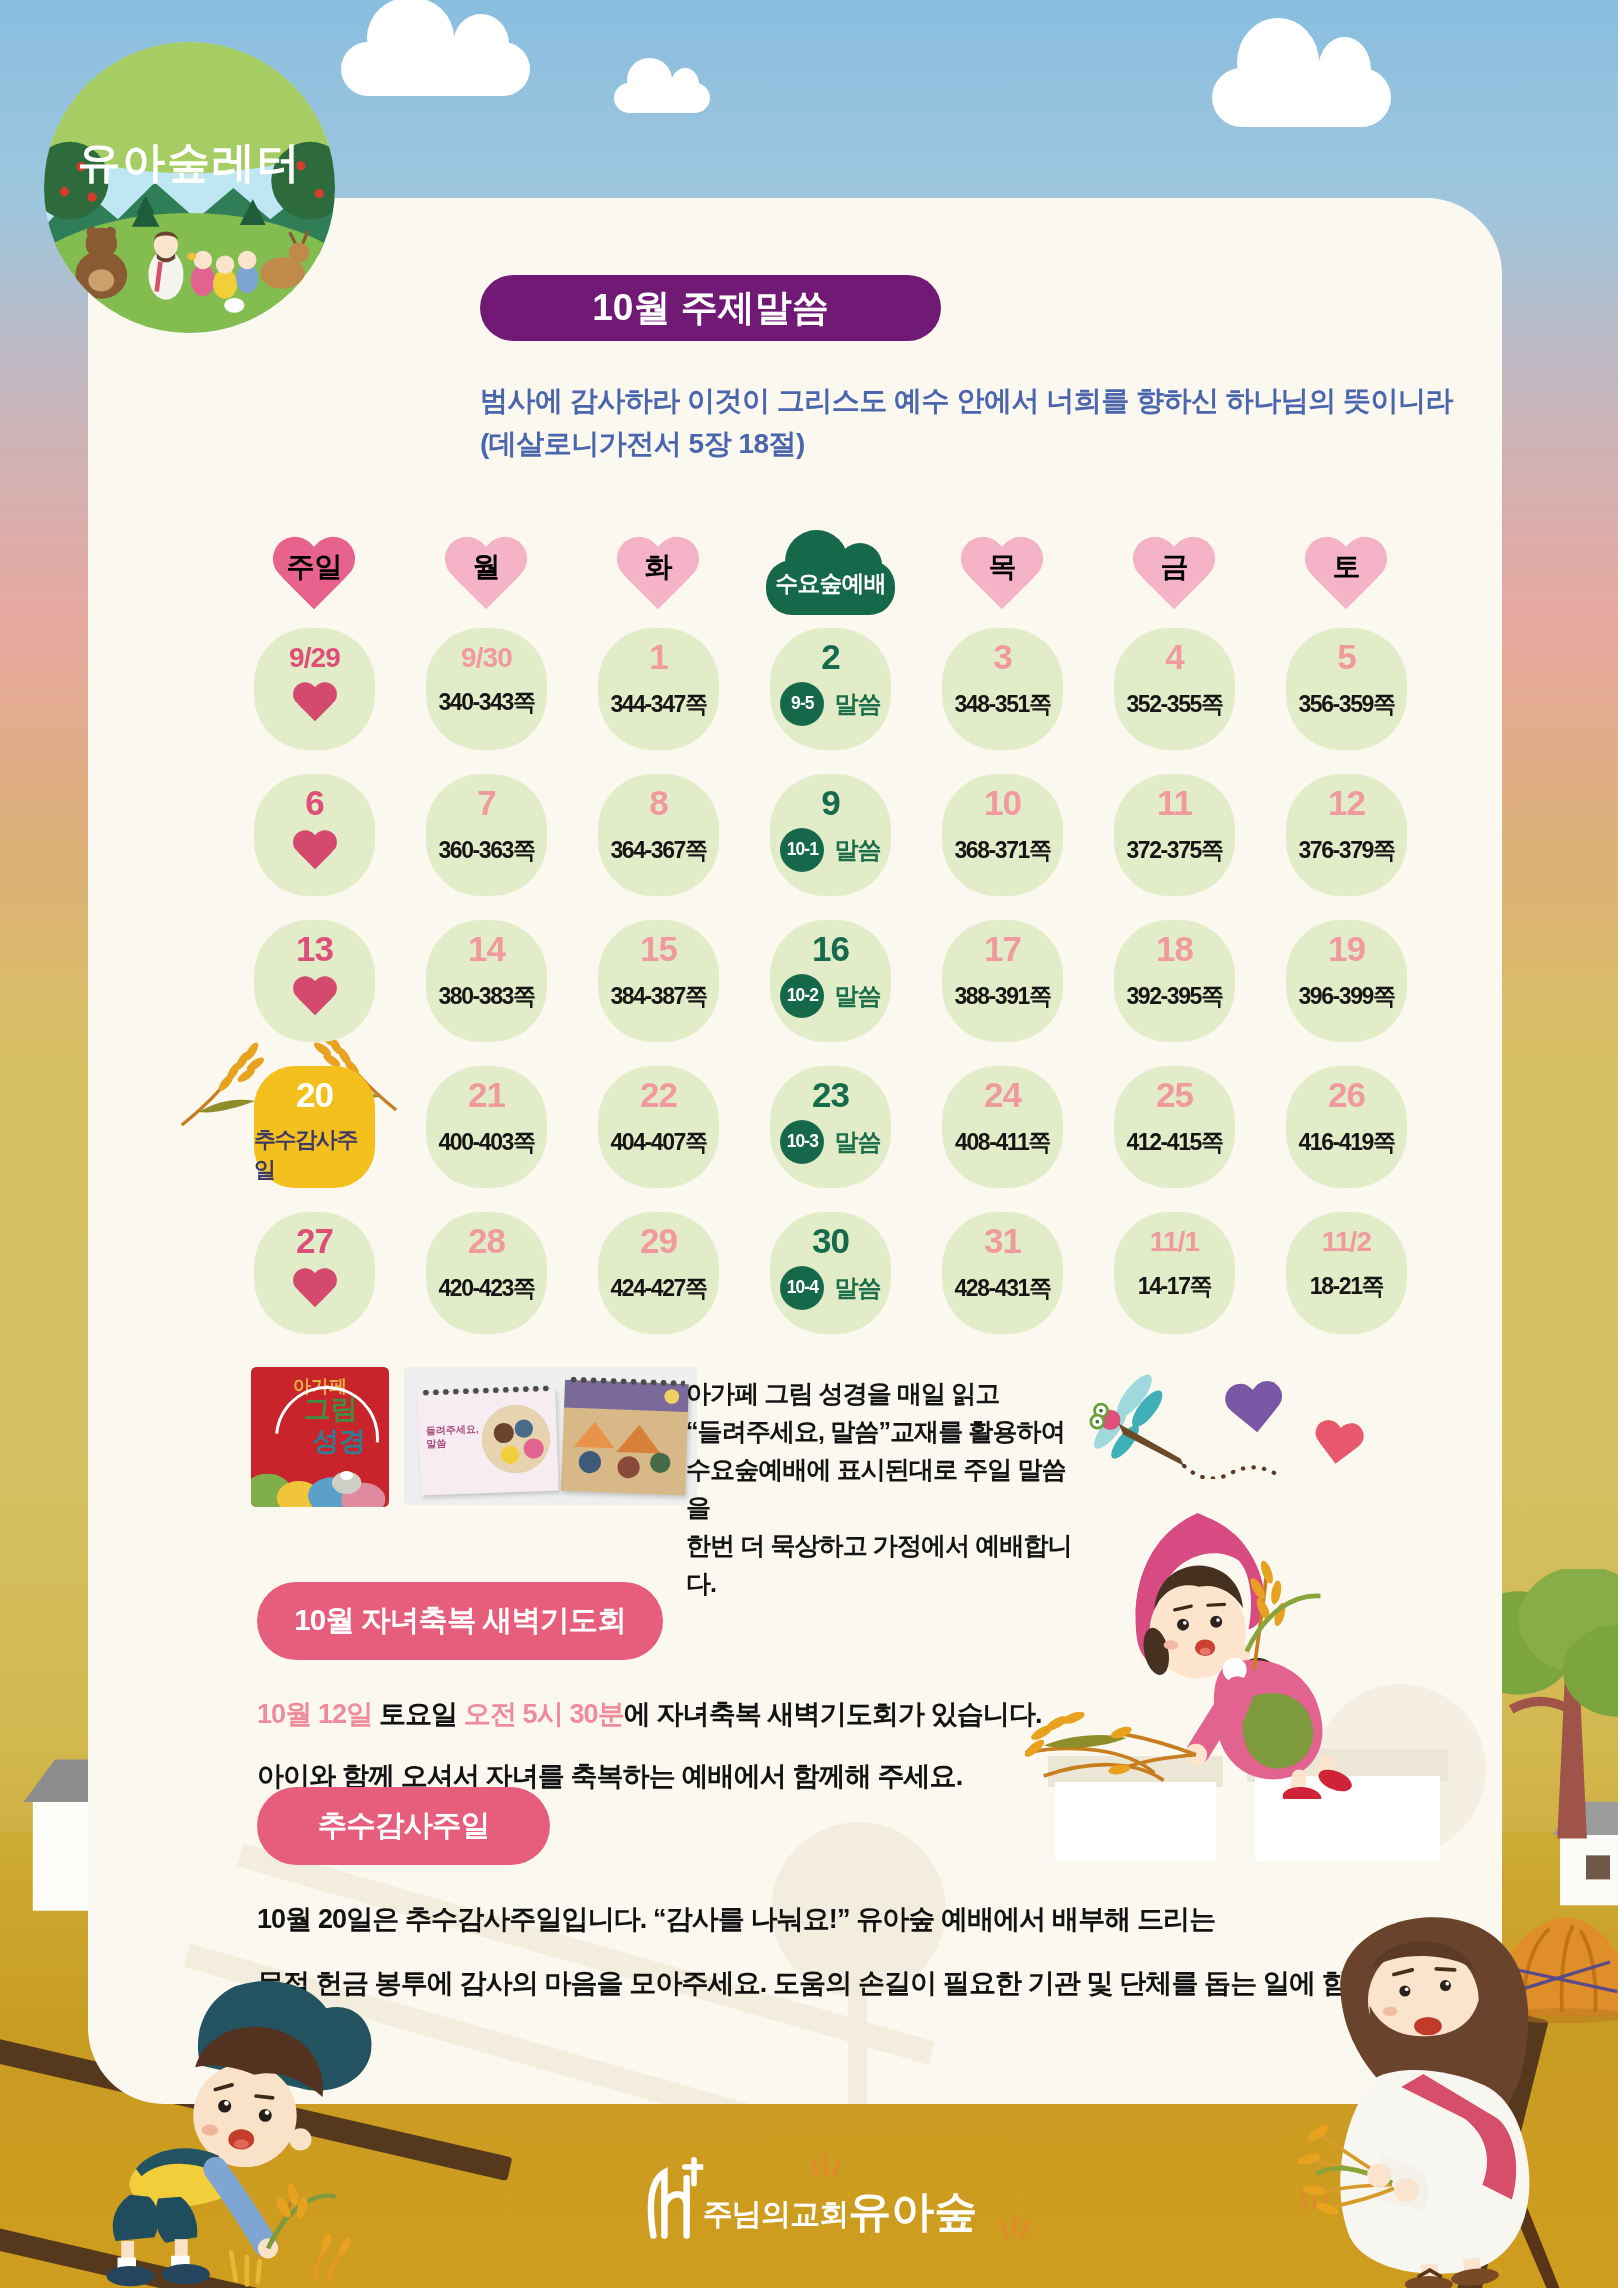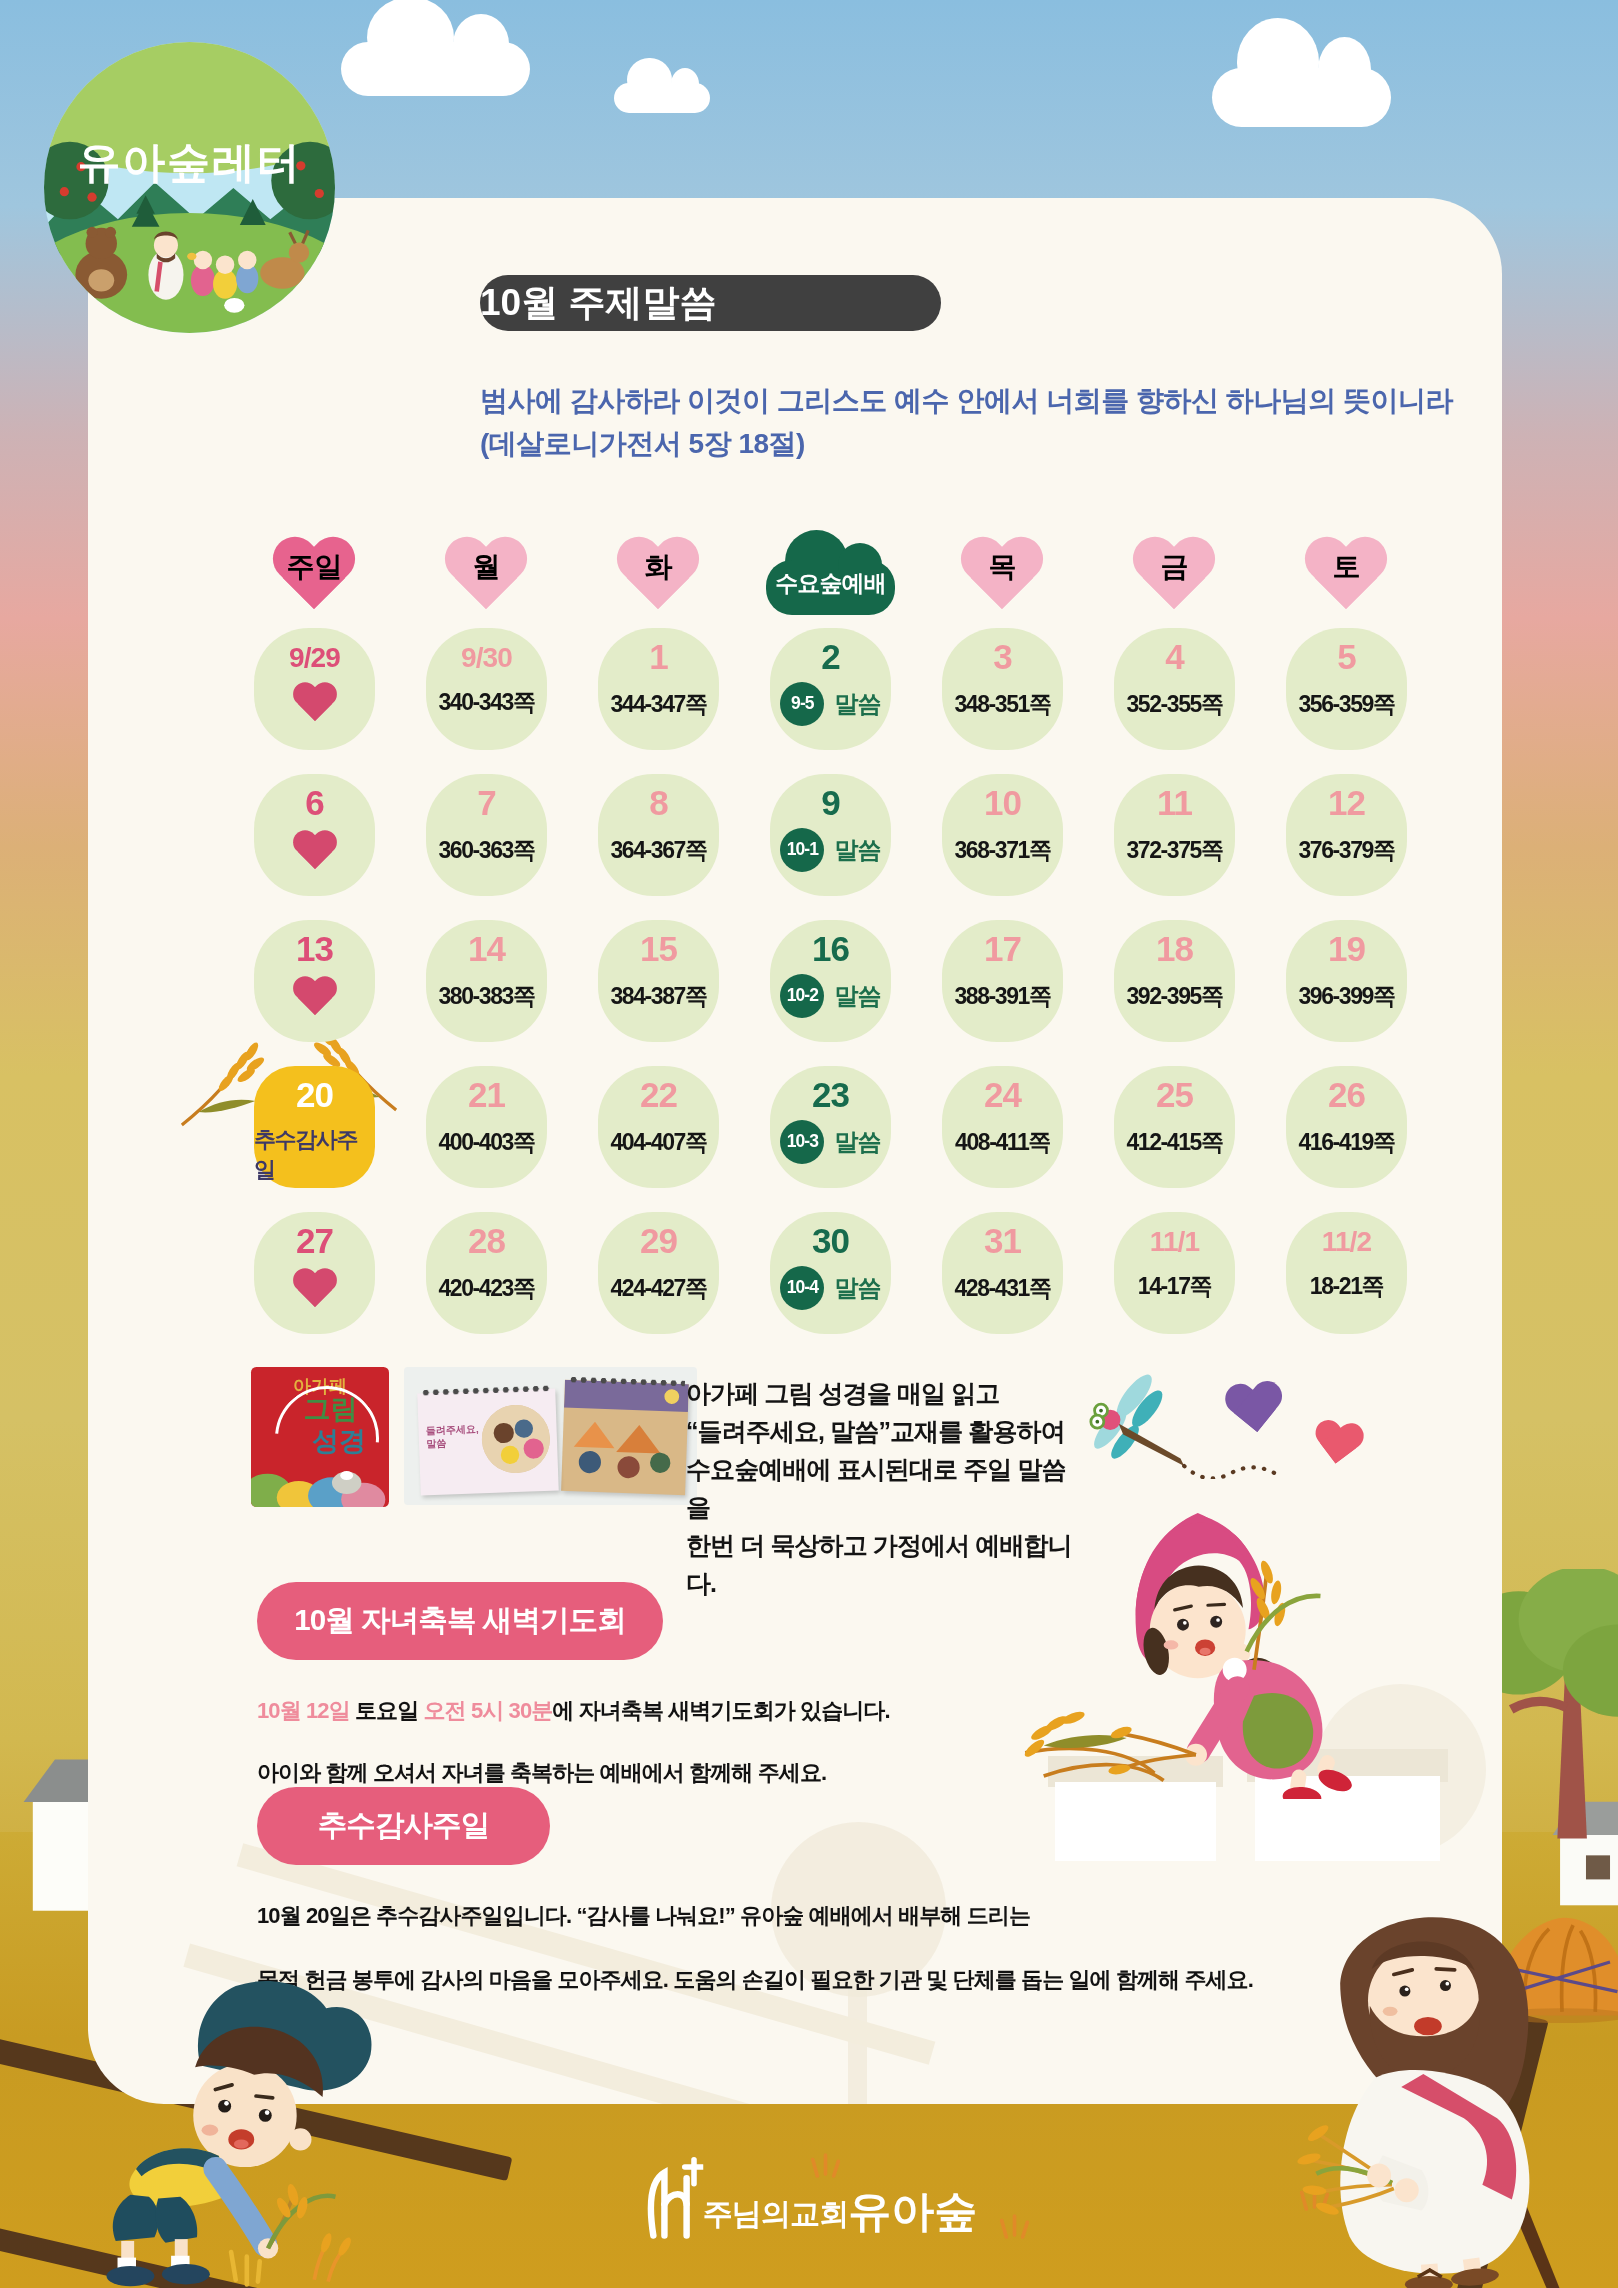--- a/index.html
+++ b/index.html
@@ -27,22 +27,22 @@
   .ghost-circle{border-radius:50%;background:#f0ead9;}
   .ghost-rect{background:#f0ead9;}
   .ghost-stripe{background:#f3eddd;}
   .ghost-house{background:#ffffff;}
   .ghost-roof{background:#ece6d6;}
   
   .logo{position:absolute;left:44px;top:42px;width:291px;height:291px;z-index:5;}
   .logo-title{position:absolute;left:0;top:92px;width:100%;text-align:center;color:#fff;
     font-size:43px;font-weight:800;letter-spacing:1.8px;z-index:2;}
   
-  .theme-banner{position:absolute;left:392px;top:77px;width:461px;height:56px;border-radius:37px;background:#404040;
-    color:#fff;font-size:37px;font-weight:800;display:flex;align-items:center;justify-content:flex-start;z-index:1;}
+  .theme-banner{position:absolute;left:392px;top:77px;width:461px;height:66px;border-radius:37px;background:#701a75;
+    color:#fff;font-size:37px;font-weight:800;display:flex;align-items:center;justify-content:center;z-index:1;}
   .verse{position:absolute;left:392px;top:181px;font-size:28px;font-weight:800;color:#4b66ad;line-height:43px;z-index:1;letter-spacing:-0.5px;}
   
   .cal-wrap{position:absolute;left:166px;top:325px;width:1163px;z-index:1;}
   .cal-head{display:grid;grid-template-columns:repeat(7,121px);column-gap:51px;align-items:end;justify-items:center;height:96px;margin-bottom:9.2px;}
   .cal-grid{display:grid;grid-template-columns:repeat(7,121px);column-gap:51px;row-gap:24px;justify-items:center;}
   .heart{position:relative;width:89px;height:81px;display:flex;justify-content:center;}
   .heart::before,.heart::after{content:"";position:absolute;top:0;width:44px;height:71px;border-radius:44px 44px 0 0;background:#f4b3c6;}
   .heart::before{left:44px;transform:rotate(-45deg);transform-origin:0 100%;}
   .heart::after{left:0;transform:rotate(45deg);transform-origin:100% 100%;}
   .heart.sunday::before,.heart.sunday::after{background:#e7638e;}
@@ -93,21 +93,21 @@
   .dh::before,.dh::after{content:"";position:absolute;top:0;width:30px;height:49px;border-radius:30px 30px 0 0;background:var(--hc);}
   .dh::before{left:30px;transform:rotate(-45deg);transform-origin:0 100%;}
   .dh::after{left:0;transform:rotate(45deg);transform-origin:100% 100%;}
   #dh-purple{left:1137px;top:1185px;--hc:#7a57a5;transform:rotate(-6deg);}
   #dh-pink{left:1220px;top:1220px;--hc:#e9596e;transform:rotate(8deg) scale(0.85);}
   
   .sec-banner{position:absolute;background:#e65e7c;color:#fff;font-weight:800;font-size:29.5px;letter-spacing:-0.9px;
     display:flex;align-items:center;justify-content:center;border-radius:39px;height:78px;z-index:1;}
   #sec1-banner{left:169px;top:1384px;width:406px;}
   #sec2-banner{left:169px;top:1589px;width:293px;}
-  .sec-text{position:absolute;font-size:22px;font-weight:700;color:#121212;letter-spacing:-0.9px;z-index:1;}
+  .sec-text{position:absolute;font-size:27px;font-weight:700;color:#121212;letter-spacing:-0.9px;z-index:1;}
   #sec1-l1{left:169px;top:1498px;}
   #sec1-l2{left:169px;top:1560px;}
   #sec2-l1{left:169px;top:1703px;}
   #sec2-l2{left:169px;top:1767px;}
   .hl{color:#ef8c9c;font-weight:800;}
   .bk{font-weight:800;}
   .girl{position:absolute;left:928px;top:1315px;z-index:2;}
   
   .boy{position:absolute;left:51px;top:1975px;z-index:6;}
   .jesus{position:absolute;left:1283px;top:1897px;z-index:6;}

